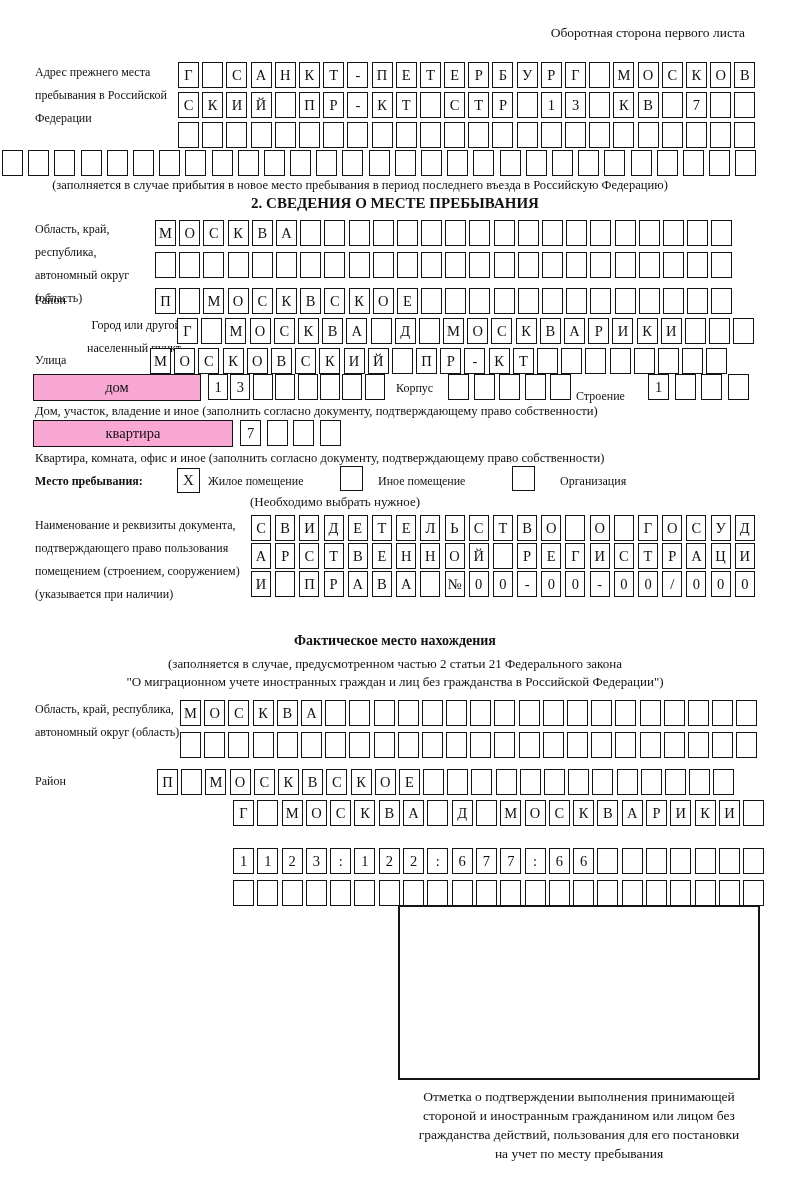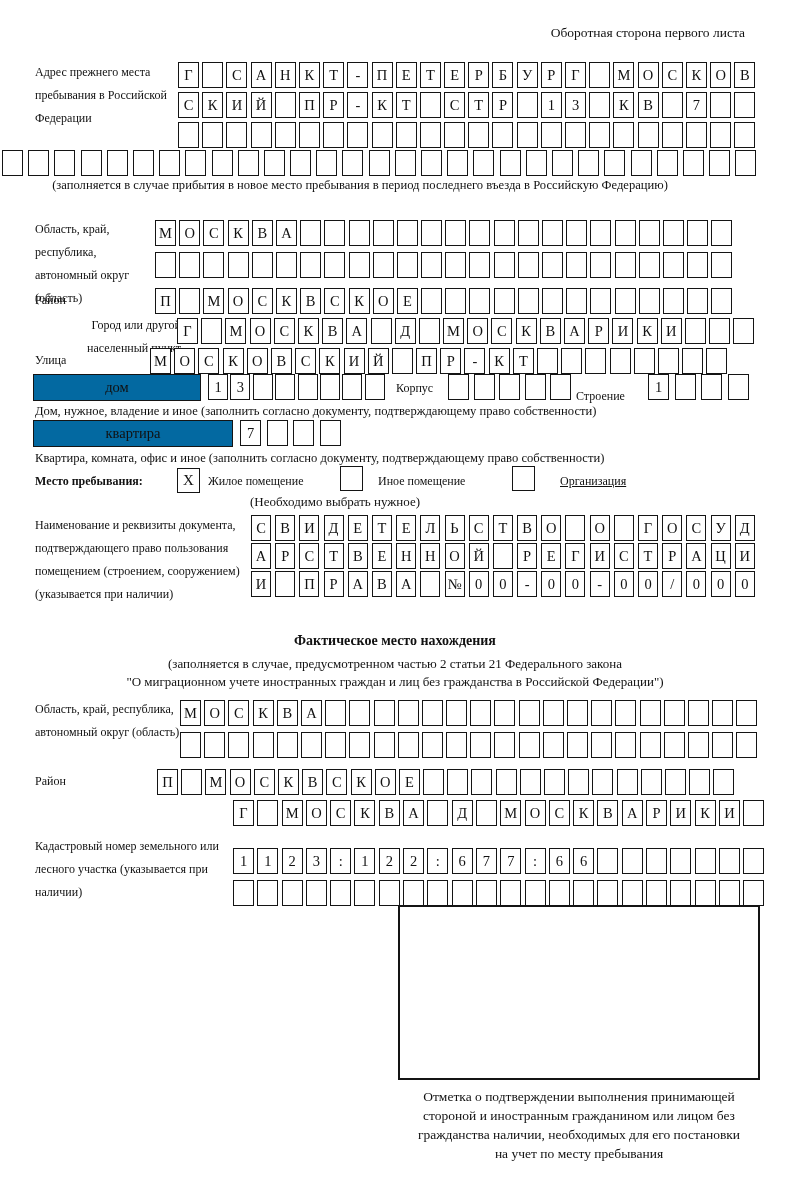--- a/index.html
+++ b/index.html
@@ -20,21 +20,21 @@
     font-size:14.5px; line-height:1; color:#111;
   }
   .r24 { gap:3.2px; }
   .r29 { gap:5.2px; }
   .r21 { gap:4.2px; } .r21 .cell { width:20px; }
   .r22 { gap:3.3px; }
   .r8  { gap:2.4px; } .r8 .cell { width:20px; }
   .r5  { gap:4.5px; }
   .r4  { gap:5.5px; }
   .field-box {
-    box-sizing:border-box; border:1.7px solid #141414; background:#0369a1;
+    box-sizing:border-box; border:1.7px solid #141414; background:#f9a8d4;
     display:flex; align-items:center; justify-content:center;
     font-size:14.5px;
   }
   .checkbox {
     box-sizing:border-box; position:absolute; width:23px; height:25px;
     border:1.7px solid #141414; background:#fff;
     display:flex; align-items:center; justify-content:center;
     font-size:15px;
   }
   .title { font-weight:bold; text-align:center; color:#111; }
@@ -153,20 +153,21 @@
       <span class="cell"></span>
       <span class="cell"></span>
       <span class="cell"></span>
       <span class="cell"></span>
       <span class="cell"></span>
       <span class="cell"></span>
       <span class="cell"></span>
     </div>
   <div class="abs cap center" style="left:0; top:178px; width:720px;text-align:center;">(заполняется в случае прибытия в новое место пребывания в период последнего въезда в Российскую Федерацию)</div>
 
+  <div class="abs title" style="left:0; top:195px; width:790px; font-size:15px;">2. СВЕДЕНИЯ О МЕСТЕ ПРЕБЫВАНИЯ</div>
 
   <div class="abs lbl" style="left:35px; top:218px; width:116px;">Область, край, республика, автономный округ (область)</div>
   <div class="abs boxrow r24" style="left:155px; top:220px;">
       <span class="cell">М</span>
       <span class="cell">О</span>
       <span class="cell">С</span>
       <span class="cell">К</span>
       <span class="cell">В</span>
       <span class="cell">А</span>
       <span class="cell"></span>
@@ -318,38 +319,38 @@
       <span class="cell"></span>
       <span class="cell"></span>
     </div>
   <div class="abs lbl" style="left:576px; top:385px;">Строение</div>
   <div class="abs boxrow r4" style="left:648px; top:374px;">
       <span class="cell">1</span>
       <span class="cell"></span>
       <span class="cell"></span>
       <span class="cell"></span>
     </div>
-  <div class="abs cap" style="left:35px; top:404px;">Дом, нужное, владение и иное (заполнить согласно документу, подтверждающему право собственности)</div>
+  <div class="abs cap" style="left:35px; top:404px;">Дом, участок, владение и иное (заполнить согласно документу, подтверждающему право собственности)</div>
 
   <div class="abs field-box" style="left:33px; top:420px; width:200px; height:27px;">квартира</div>
   <div class="abs boxrow r4" style="left:240px; top:420px;">
       <span class="cell">7</span>
       <span class="cell"></span>
       <span class="cell"></span>
       <span class="cell"></span>
     </div>
   <div class="abs cap" style="left:35px; top:451px;">Квартира, комната, офис и иное (заполнить согласно документу, подтверждающему право собственности)</div>
 
   <div class="abs lbl" style="left:35px; top:470px;font-weight:bold;">Место пребывания:</div>
   <span class="checkbox" style="left:177px; top:468px;">X</span>
   <div class="abs lbl" style="left:208px; top:470px;">Жилое помещение</div>
   <span class="checkbox" style="left:340px; top:466px;"></span>
   <div class="abs lbl" style="left:378px; top:470px;">Иное помещение</div>
   <span class="checkbox" style="left:512px; top:466px;"></span>
-  <div class="abs lbl" style="left:560px; top:470px;text-decoration:underline;">Организация</div>
+  <div class="abs lbl" style="left:560px; top:470px;">Организация</div>
   <div class="abs lbl" style="left:35px; top:514px; width:216px;">Наименование и реквизиты документа, подтверждающего право пользования помещением (строением, сооружением) (указывается при наличии)</div>
 
   <div class="abs cap center" style="left:190px; top:494px; width:290px; font-size:13px;">(Необходимо выбрать нужное)</div>
   <div class="abs boxrow r21" style="left:251px; top:515px;">
       <span class="cell">С</span>
       <span class="cell">В</span>
       <span class="cell">И</span>
       <span class="cell">Д</span>
       <span class="cell">Е</span>
       <span class="cell">Т</span>
@@ -520,21 +521,20 @@
       <span class="cell">К</span>
       <span class="cell">В</span>
       <span class="cell">А</span>
       <span class="cell">Р</span>
       <span class="cell">И</span>
       <span class="cell">К</span>
       <span class="cell">И</span>
       <span class="cell"></span>
     </div>
 
-  <div class="abs lbl" style="left:35px; top:835px; width:186px;">Кадастровый номер земельного или лесного участка (указывается при наличии)</div>
   <div class="abs boxrow r22" style="left:233px; top:848px;">
       <span class="cell">1</span>
       <span class="cell">1</span>
       <span class="cell">2</span>
       <span class="cell">3</span>
       <span class="cell">:</span>
       <span class="cell">1</span>
       <span class="cell">2</span>
       <span class="cell">2</span>
       <span class="cell">:</span>
@@ -573,16 +573,16 @@
       <span class="cell"></span>
       <span class="cell"></span>
       <span class="cell"></span>
       <span class="cell"></span>
       <span class="cell"></span>
     </div>
 
   <div class="abs stamp-box" style="left:398px; top:905px; width:362px; height:175px;"></div>
   <div class="abs cap center" style="left:388px; top:1087px; width:382px; font-size:13.5px; line-height:19px;">Отметка о подтверждении выполнения принимающей</div>
   <div class="abs cap center" style="left:388px; top:1106px; width:382px; font-size:13.5px; line-height:19px;">стороной и иностранным гражданином или лицом без</div>
-  <div class="abs cap center" style="left:388px; top:1125px; width:382px; font-size:13.5px; line-height:19px;">гражданства наличии, необходимых для его постановки</div>
+  <div class="abs cap center" style="left:388px; top:1125px; width:382px; font-size:13.5px; line-height:19px;">гражданства действий, пользования для его постановки</div>
   <div class="abs cap center" style="left:388px; top:1144px; width:382px; font-size:13.5px; line-height:19px;">на учет по месту пребывания</div>
 
 </div>
 
 </body></html>

